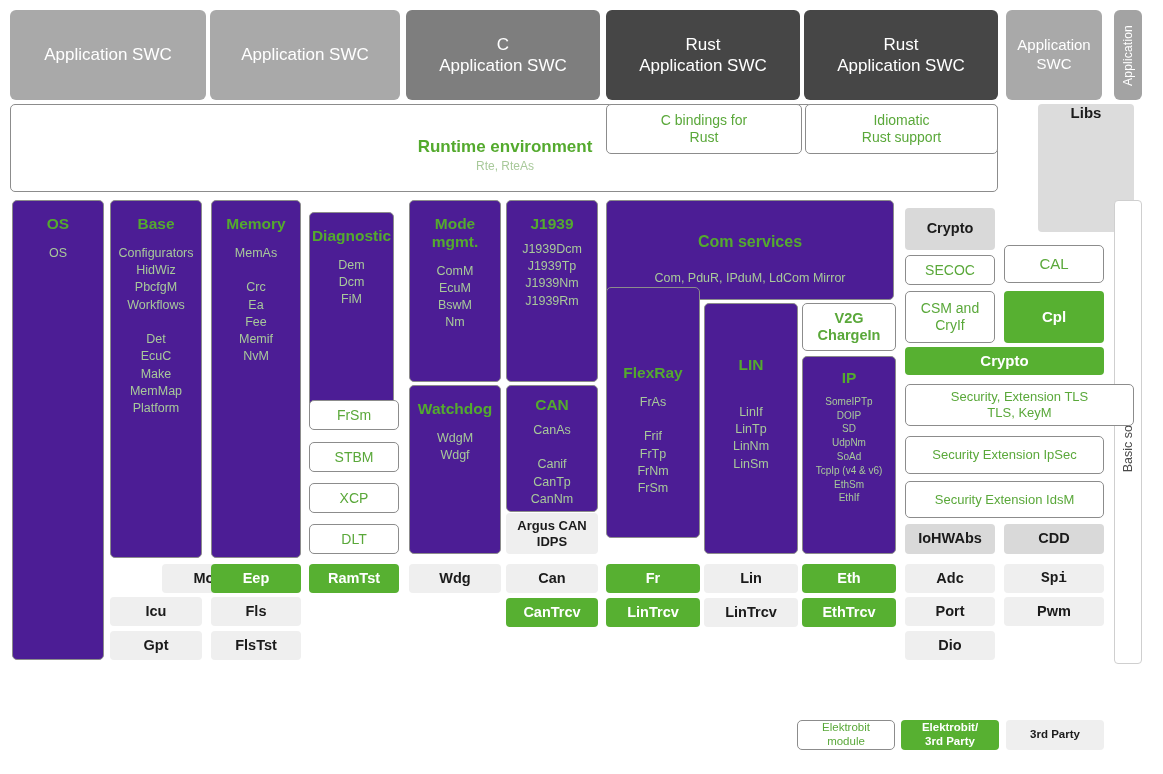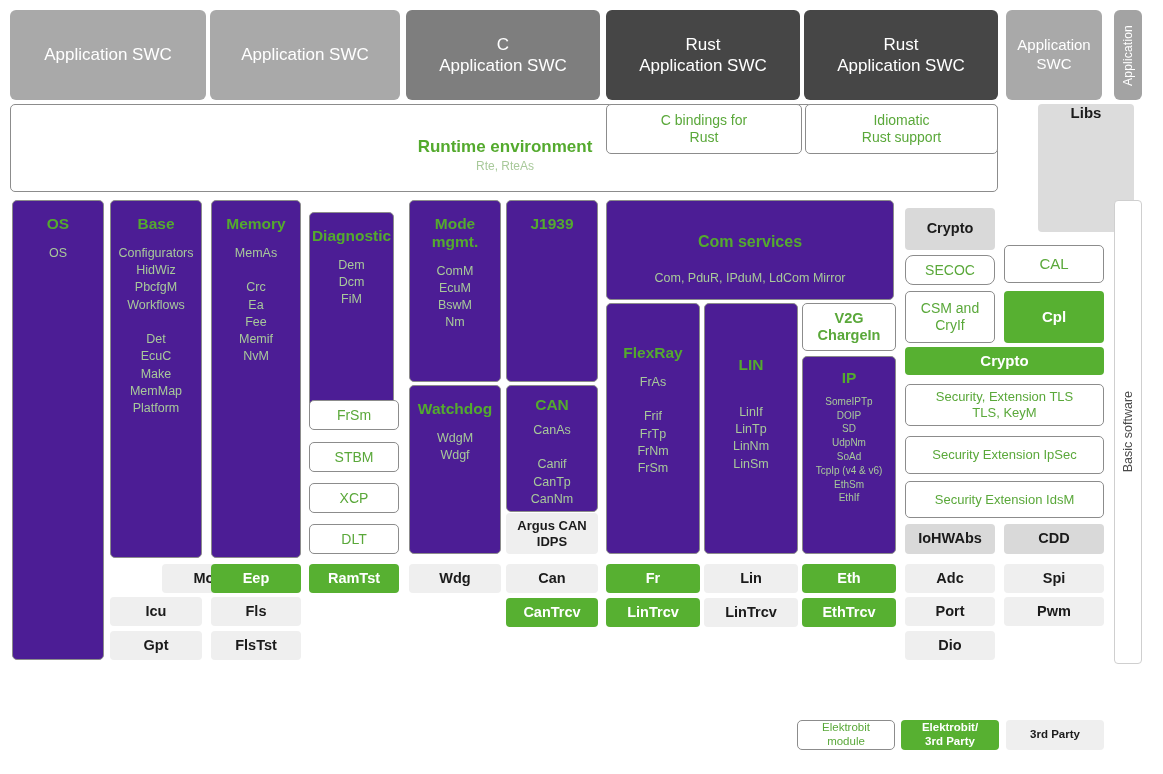--- a/index.html
+++ b/index.html
@@ -215,20 +215,24 @@
 </div>
 
 <div class="abs grpbox" style="left:409px;top:385px;width:92px;height:169px;">
   <div class="grp-title">Watchdog</div>
   <div class="grp-sub">WdgM
 Wdgf</div>
 </div>
 
 <div class="abs grpbox" style="left:506px;top:200px;width:92px;height:182px;">
   <div class="grp-title">J1939</div>
+  <div class="grp-sub tight">J1939Dcm
+J1939Tp
+J1939Nm
+J1939Rm</div>
 </div>
 
 <div class="abs grpbox" style="left:506px;top:385px;width:92px;height:127px;padding-top:10px;">
   <div class="grp-title">CAN</div>
   <div class="grp-sub tight">CanAs
 
 Canif
 CanTp
 CanNm
 CanSm</div>
@@ -236,21 +240,21 @@
 <div class="abs pill-gray" style="left:506px;top:513px;width:92px;height:41px;white-space:pre-line;font-size:13px;">
   <span>Argus CAN
 IDPS</span>
 </div>
 
 <div class="abs grpbox" style="left:606px;top:200px;width:288px;height:100px;padding-top:32px;">
   <div class="grp-title" style="font-size:16px;">Com services</div>
   <div class="grp-sub" style="margin-top:19px;text-align:right;">Com, PduR, IPduM, LdCom Mirror</div>
 </div>
 
-<div class="abs grpbox" style="left:606px;top:303px;width:94px;height:251px;padding-top:40px;">
+<div class="abs grpbox" style="left:606px;top:287px;width:94px;height:251px;padding-top:76px;">
   <div class="grp-title">FlexRay</div>
   <div class="grp-sub">FrAs
 
 Frif
 FrTp
 FrNm
 FrSm</div>
 </div>
 
 <div class="abs grpbox" style="left:704px;top:303px;width:94px;height:251px;padding-top:52px;">
@@ -275,42 +279,42 @@
 SoAd
 TcpIp (v4 &amp; v6)
 EthSm
 EthIf</div>
 </div>
 
 <div class="abs pill-gray-dark" style="left:905px;top:208px;width:90px;height:42px;">
   <span>Crypto</span>
 </div>
 
-<div class="abs pill-eb" style="left:905px;top:255px;width:90px;height:30px;border-radius:8px;">
+<div class="abs pill-eb" style="left:905px;top:255px;width:90px;height:30px;">
   <span>SECOC</span>
 </div>
 
 <div class="abs pill-eb" style="left:905px;top:291px;width:90px;height:52px;white-space:pre-line;">
   <span>CSM and
 CryIf</span>
 </div>
 
 <div class="abs pill-eb" style="left:1004px;top:245px;width:100px;height:38px;font-size:15px;">
   <span>CAL</span>
 </div>
 
 <div class="abs pill-green" style="left:1004px;top:291px;width:100px;height:52px;font-size:15px;">
   <span>Cpl</span>
 </div>
 
 <div class="abs pill-green" style="left:905px;top:347px;width:199px;height:28px;font-size:15px;">
   <span>Crypto</span>
 </div>
 
-<div class="abs pill-eb" style="left:905px;top:384px;width:199px;height:42px;font-size:13px;flex-direction:column;align-items:center;">
+<div class="abs pill-eb" style="left:905px;top:384px;width:229px;height:42px;font-size:13px;flex-direction:column;align-items:center;">
   <span>Security, Extension TLS</span>
   <span>TLS, KeyM</span>
 </div>
 
 <div class="abs pill-eb" style="left:905px;top:436px;width:199px;height:38px;font-size:13px;">
   <span>Security Extension IpSec</span>
 </div>
 
 <div class="abs pill-eb" style="left:905px;top:481px;width:199px;height:37px;font-size:13px;">
   <span>Security Extension IdsM</span>
@@ -381,21 +385,21 @@
 <div class="abs pill-gray" style="left:905px;top:597px;width:90px;height:29px;">
   <span>Port</span>
 </div>
 <div class="abs pill-gray" style="left:905px;top:631px;width:90px;height:29px;">
   <span>Dio</span>
 </div>
 
 <div class="abs pill-gray-dark" style="left:1004px;top:524px;width:100px;height:30px;">
   <span>CDD</span>
 </div>
-<div class="abs pill-gray" style="left:1004px;top:564px;width:100px;height:29px;">
+<div class="abs pill-gray" style="left:1004px;top:564px;width:100px;height:29px;font-family:Liberation Mono, monospace;">
   <span>Spi</span>
 </div>
 <div class="abs pill-gray" style="left:1004px;top:597px;width:100px;height:29px;">
   <span>Pwm</span>
 </div>
 
 <div class="abs pill-eb legend-label" style="left:797px;top:720px;width:98px;height:30px;white-space:pre-line;">
   <span>Elektrobit
 module</span>
 </div>

